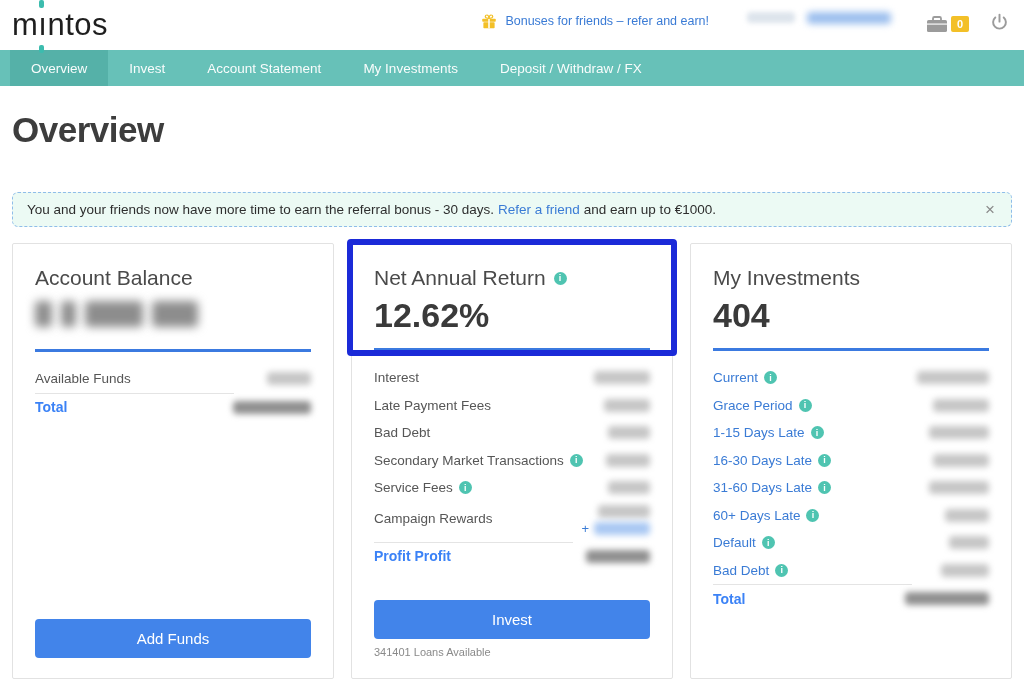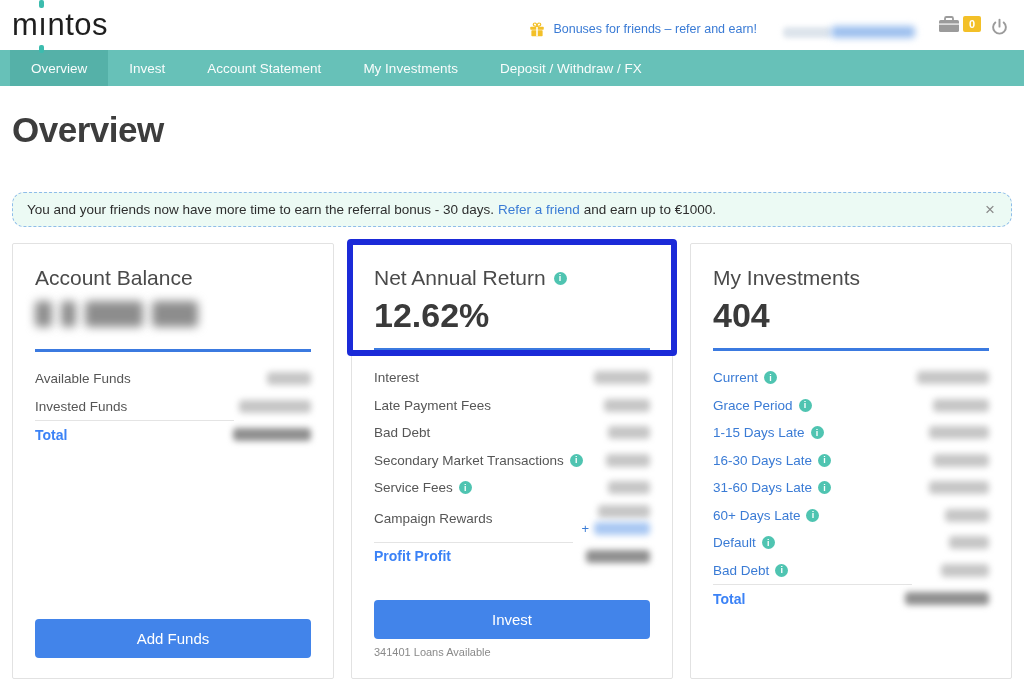--- a/index.html
+++ b/index.html
@@ -4,41 +4,41 @@
 <style>
   * { margin:0; padding:0; box-sizing:border-box; }
   html,body { width:1024px; height:694px; background:#fff; font-family:"Liberation Sans", sans-serif; overflow:hidden; }
 
   
   .topbar { height:50px; display:flex; align-items:center; padding:0 14px 0 12px; background:#fff; }
   .logo { font-size:31px; font-weight:500; color:#1e1e1e; letter-spacing:.5px; display:flex; align-items:baseline; }
   .logo-i { position:relative; display:inline-block; }
   .logo-i::before { content:''; position:absolute; left:1px; top:-7px; width:5px; height:8px; border-radius:2px; background:#3cbcae; }
   .logo-i::after  { content:''; position:absolute; left:1px; bottom:-10px; width:5px; height:8px; border-radius:2px; background:#3cbcae; }
-  .topbar-right { margin-left:auto; display:flex; align-items:flex-end; gap:0; }
+  .topbar-right { margin-left:auto; display:flex; align-items:flex-start; gap:12px; }
   .bonus-link { display:flex; align-items:center; gap:7px; color:#3a7bd5; font-size:12.5px; text-decoration:none; cursor:pointer; }
   .blur { border-radius:4px; background:#c6c6c6; filter:blur(3px); height:13px; }
   .blur.dark { background:#8f8f8f; }
   .blur.blue { background:#a9c8f3; }
   .hdr-blur1 { width:48px; height:11px; background:#dde4ec; filter:blur(2.5px); margin-left:26px; }
   .hdr-blur2 { width:84px; height:12px; background:#9cbfee; filter:blur(3.5px); margin-right:22px; }
   .case-wrap { position:relative; width:44px; height:26px; cursor:pointer; }
   .badge { position:absolute; right:0; top:4px; background:#f3c028; color:#fff; font-size:11px; font-weight:700; line-height:16px; padding:0 6px; border-radius:2px; }
   .power-btn { margin-left:8px; cursor:pointer; display:flex; align-items:center; }
 
   
   .nav { height:36px; background:#67c1b8; display:flex; align-items:stretch; padding-left:10px; }
   .nav-tab { display:flex; align-items:center; padding:0 21px; font-size:13.5px; color:rgba(255,255,255,.96); cursor:pointer; }
   .nav-tab.active { background:#55b1a8; }
 
   
   .content { padding:0 12px; }
   h1.page-title { font-size:35px; font-weight:700; color:#3d3d3d; letter-spacing:-.5px; margin:24px 0 42px; }
 
-  .banner { display:flex; align-items:center; background:#ecfaf4; border:1px dashed #8fbde9; border-radius:12px; padding:8px 14px; font-size:13.5px; color:#2e2e2e; }
+  .banner { display:flex; align-items:center; background:#ecfaf4; border:1px dashed #8fbde9; border-radius:6px; padding:8px 14px; font-size:13.5px; color:#2e2e2e; }
   .banner a { color:#3a7bd5; text-decoration:none; cursor:pointer; margin:0 4px; }
   .banner .close { margin-left:auto; color:#8a8a8a; font-size:17px; line-height:1; cursor:pointer; padding:0 2px; }
 
   
   .cards { display:flex; gap:17px; margin-top:16px; }
   .card { flex:1; background:#fff; border:1px solid #e2e2e2; border-radius:2px; height:436px; padding:22px 22px 20px; display:flex; flex-direction:column; position:relative; }
   .card-title { font-size:21px; color:#4a4a4a; font-weight:400; display:flex; align-items:center; gap:8px; }
   .card-value { font-size:34px; font-weight:700; color:#3a3a3a; margin-top:6px; line-height:1.15; }
   .big-blur { display:flex; align-items:center; gap:9px; height:40px; margin-top:4px; }
   .big-blur i { display:block; background:#8d8d8d; filter:blur(5px); border-radius:4px; height:26px; }
@@ -130,24 +130,20 @@
           <i style="width:15px"></i>
           <i style="width:58px"></i>
           <i style="width:46px"></i>
       </div>
       <div class="underline"></div>
       <div class="rows">
         <div class="row">
           <span class="lbl">Available Funds</span>
           <span class="blur" style="width:44px"></span>
         </div>
-        <div class="row">
-          <span class="lbl">Invested Funds</span>
-          <span class="blur" style="width:72px"></span>
-        </div>
         <div class="divider"></div>
         <div class="row bold">
           <span class="lbl">Total</span>
           <span class="blur dark" style="width:78px"></span>
         </div>
       </div>
       <button class="btn">Add Funds</button>
     </section>
 
     <section class="card">

